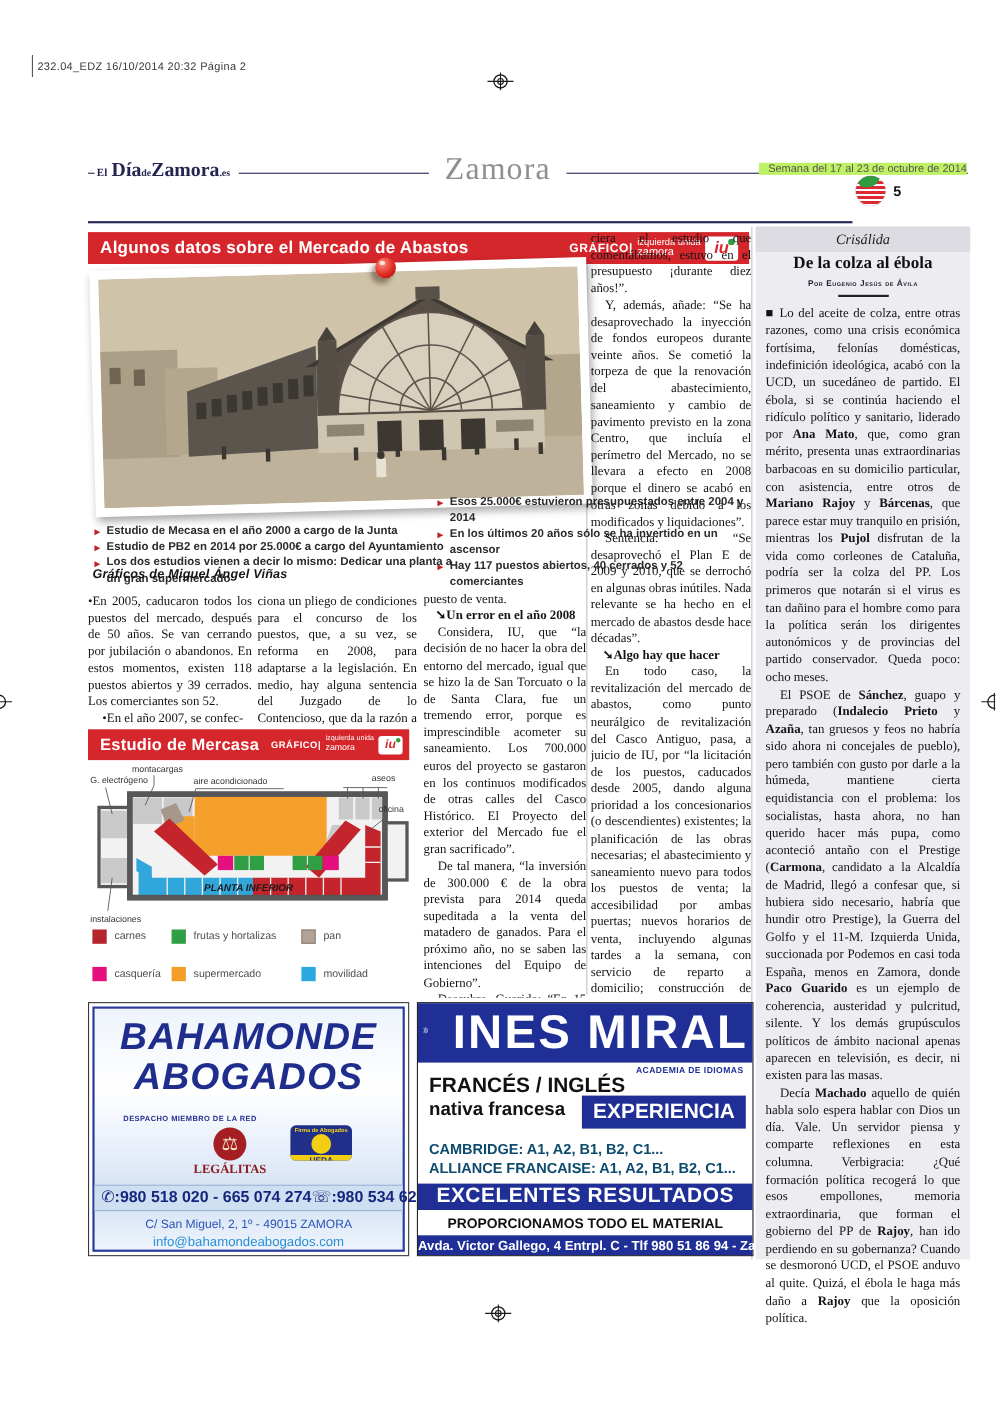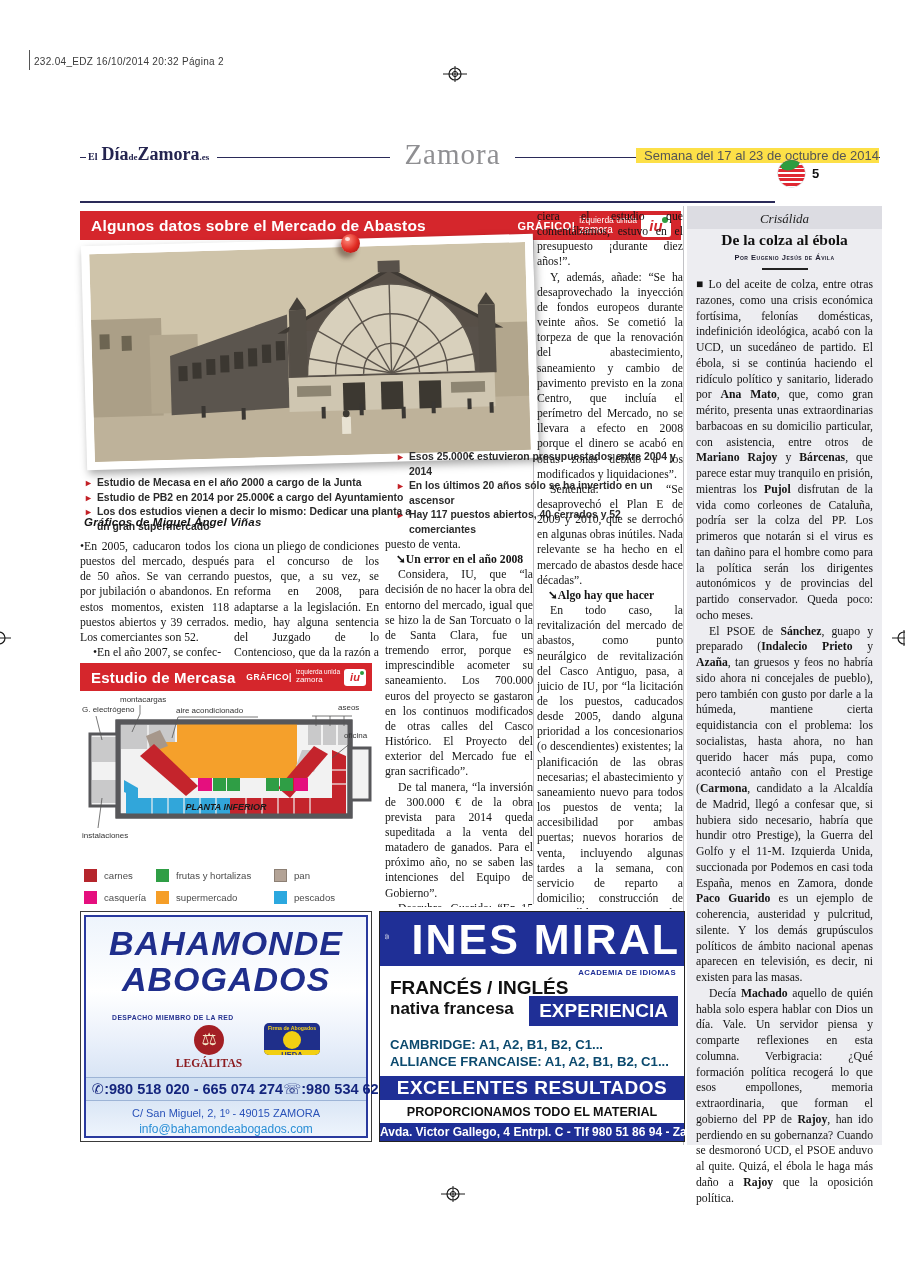--- a/index.html
+++ b/index.html
@@ -14,22 +14,22 @@
   .regmark { position:absolute; width:24px; height:24px; }
   .regmark svg { display:block; }
   
   .mast-line { position:absolute; left:80px; width:800px; top:157px; border-top:1.5px solid #2a2a58; }
   .logo { position:absolute; left:86px; top:144px; background:#fff; padding:0 8px 0 2px; color:#252550;
           font-family:"Liberation Serif","DejaVu Serif",serif; font-weight:bold; white-space:nowrap; }
   .logo .big { font-size:18px; } .logo .small { font-size:10px; } .logo .tiny { font-size:9px; }
   .section-title { position:absolute; left:0; right:0; top:138px; text-align:center; }
   .section-title span { background:#fff; padding:0 14px; font-family:"Liberation Serif","DejaVu Serif",serif;
           font-size:29px; color:#8f8f92; letter-spacing:1px; }
-  .dateline { position:absolute; right:26px; top:148px; background:#fde047; padding-left:8px;
-          font-size:13px; color:#555; }
+  .dateline { position:absolute; right:26px; top:148px; background:#bef264; padding-left:8px;
+          font-size:10px; color:#555; }
   .edz-badge { position:absolute; left:778px; top:160px; width:27px; height:27px; border-radius:50%;
           background:repeating-linear-gradient(180deg,#e02832 0 3px,#ffffff 3px 4.5px); overflow:hidden;
           box-shadow:0 0 0 .5px #c9c9c9; }
   .edz-badge::before { content:""; position:absolute; left:2px; top:-3px; width:20px; height:13px;
           background:#2e9c3f; border-radius:50%; transform:rotate(-18deg); }
   .page-num { position:absolute; left:812px; top:166px; font-size:13px; font-weight:bold; color:#111; }
   .rule2 { position:absolute; left:80px; top:201px; width:695px; border-top:2px solid #2a2a58; }
   .vrule { position:absolute; width:1px; background:#c2c2c6; }
   
   .banner { position:absolute; background:#d5262c; color:#fff; display:flex; align-items:center; }
@@ -58,22 +58,22 @@
            font-style:italic; color:#161616; letter-spacing:.2px; }
   
   .textcol { position:absolute; font-family:"Liberation Serif","DejaVu Serif",serif; font-size:11.7px;
            line-height:15.15px; text-align:justify; color:#141414; overflow:hidden; }
   .textcol p { margin:0; }
   .textcol p.ind { text-indent:13px; }
   .textcol p.colhead { font-weight:bold; text-indent:11px; }
   
   .plan { position:absolute; left:80px; top:692px; width:292px; height:150px; }
   .plan svg { display:block; }
-  .legend { position:absolute; left:84px; top:869px; width:288px; display:grid;
-            grid-template-columns:72px 118px 98px; row-gap:9px; }
+  .legend { position:absolute; left:84px; top:845px; width:288px; display:grid;
+            grid-template-columns:72px 118px 98px; row-gap:21px; }
   .lg-item { display:flex; align-items:center; gap:7px; font-size:9.6px; color:#4c4c4c; }
   .lg-sw { width:13px; height:13px; flex:0 0 13px; }
   .plan-caption { position:absolute; left:80px; top:888px; width:292px; font-size:9.3px;
             line-height:12px; color:#6b6b6b; }
   
   .ad-bah { position:absolute; left:80px; top:911px; width:292px; height:231px; border:1px solid #3a3a3a;
             background:#fff; padding:3px; }
   .ad-bah .inner { width:100%; height:100%; border:2px solid #2a3a9e; position:relative;
             background:linear-gradient(180deg,#eef4fc 0%,#ffffff 34%,#e8effa 58%,#d3e1f3 78%,#eef4fc 100%); }
   .bah-title { text-align:center; font-weight:bold; font-style:italic; color:#1f2e8c;
@@ -415,21 +415,21 @@
       <div class="lg-item">
         <span class="lg-sw" style="background: rgb(229, 15, 126);"></span>
         <span>casquería</span>
       </div>
       <div class="lg-item">
         <span class="lg-sw" style="background: rgb(245, 158, 39);"></span>
         <span>supermercado</span>
       </div>
       <div class="lg-item">
         <span class="lg-sw" style="background: rgb(43, 168, 223);"></span>
-        <span>pescados</span>
+        <span>movilidad</span>
       </div>
     </div>
 
   <div class="ad-bah">
     <div class="inner">
       <div class="bah-title">
         <div>BAHAMONDE</div>
         <div>ABOGADOS</div>
       </div>
       <div class="bah-net">DESPACHO MIEMBRO DE LA RED</div>

